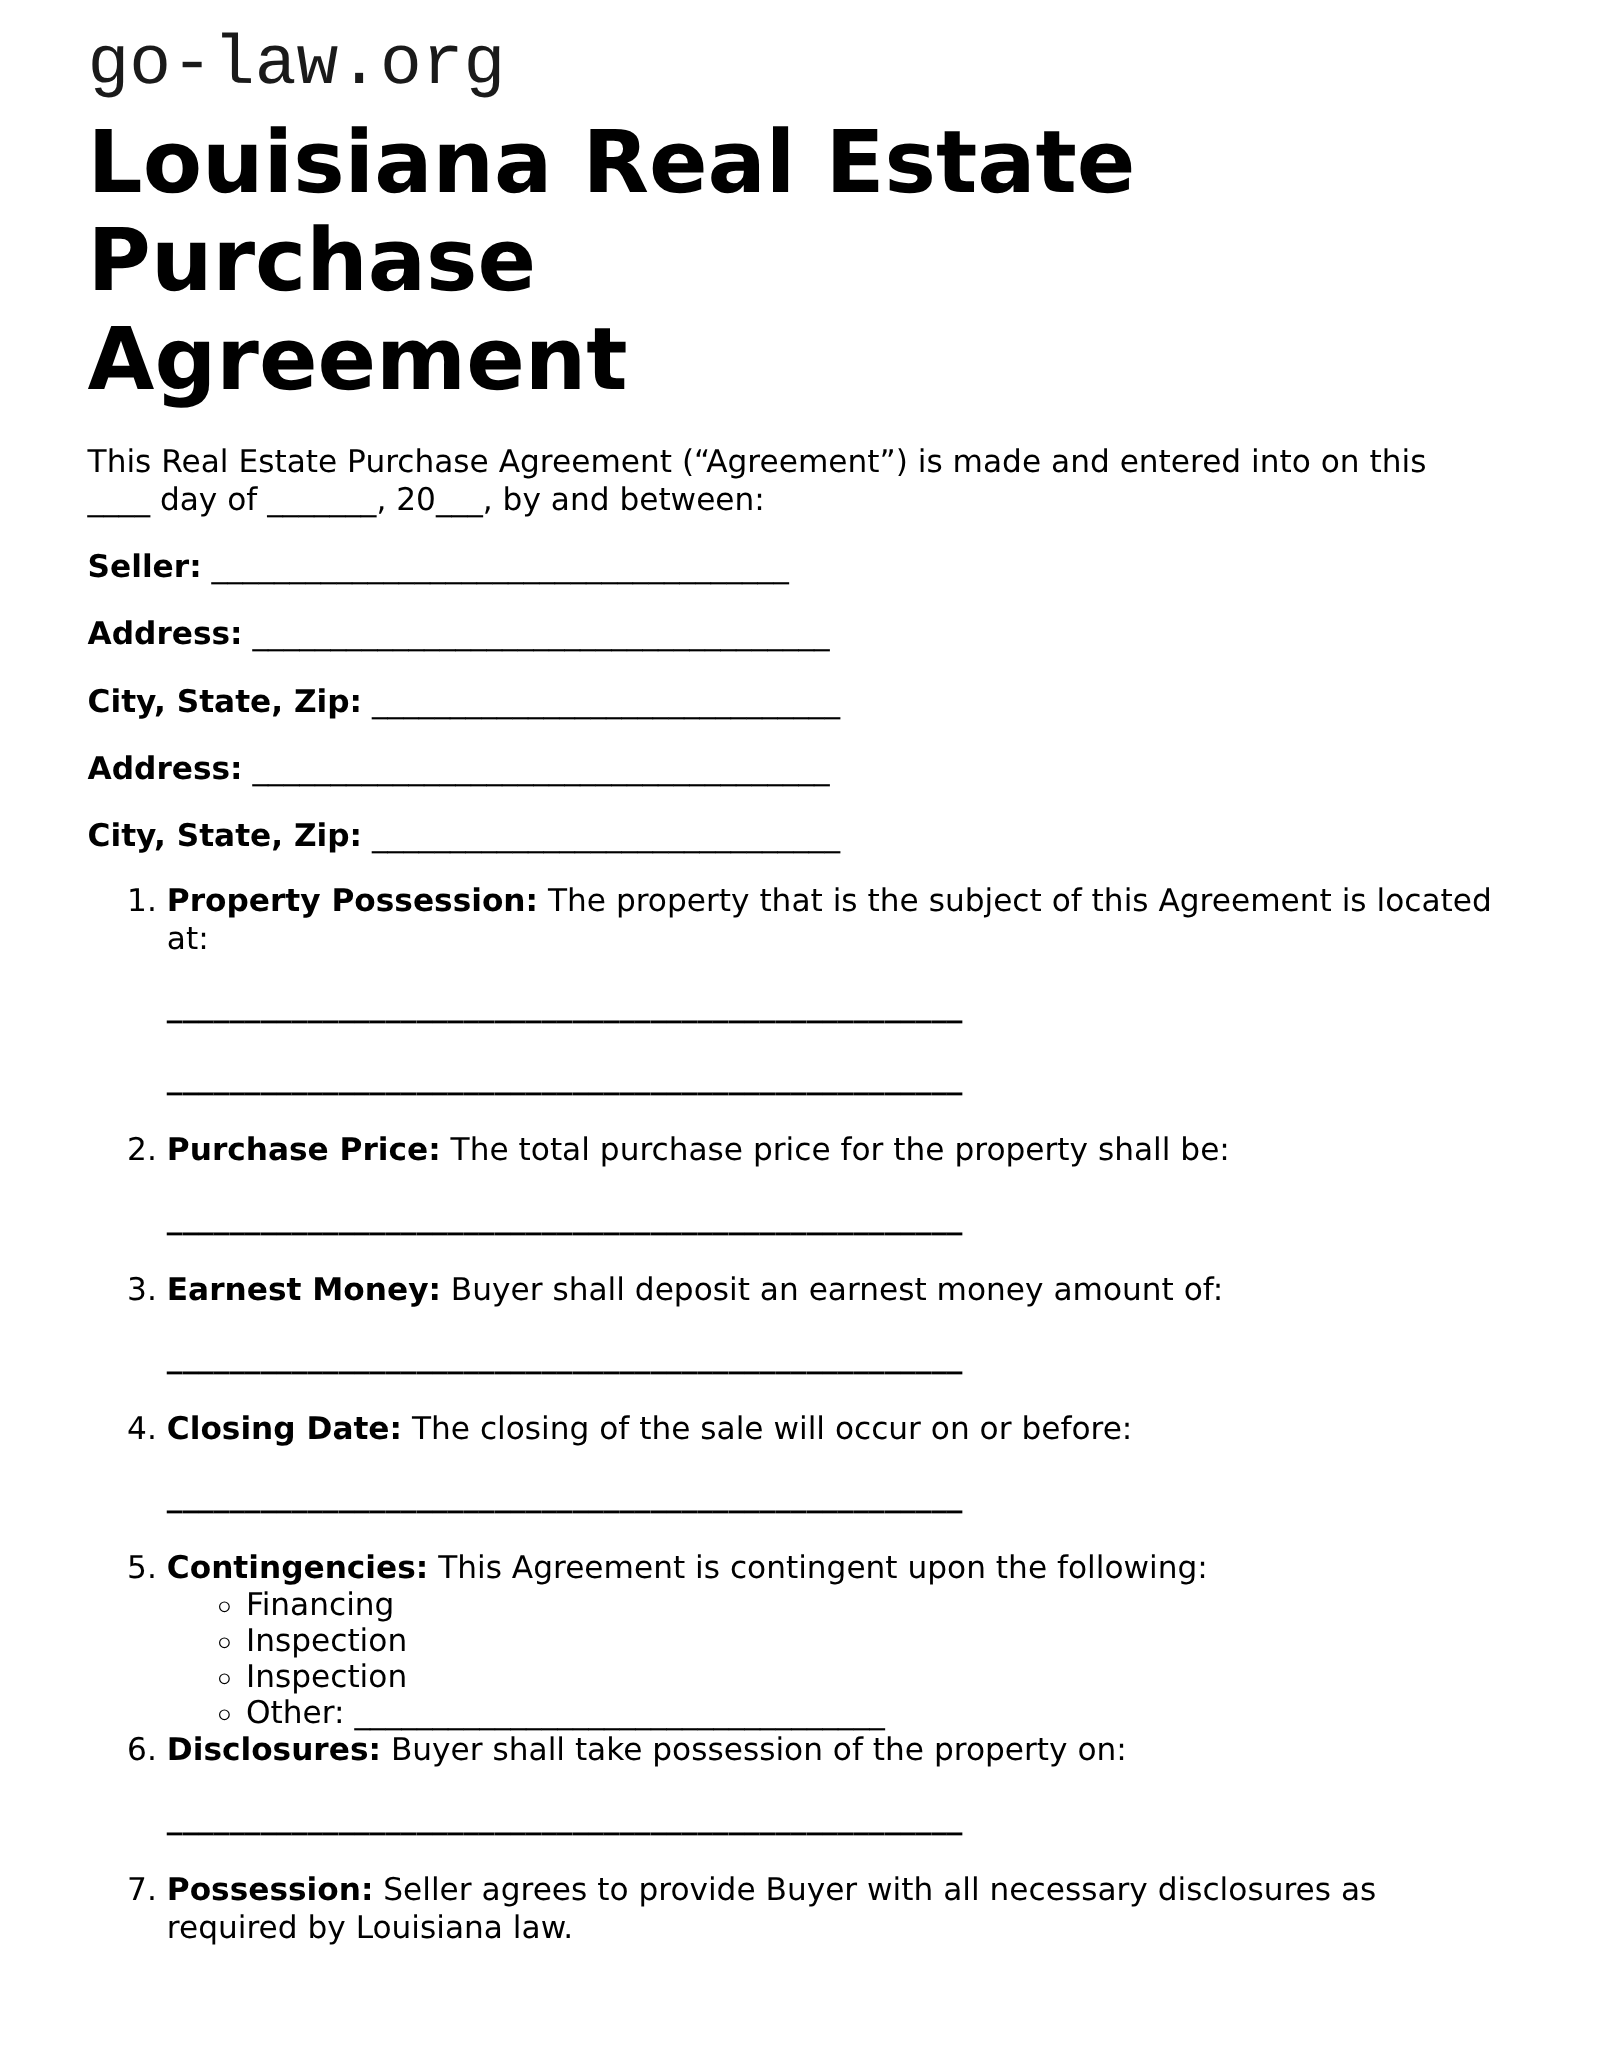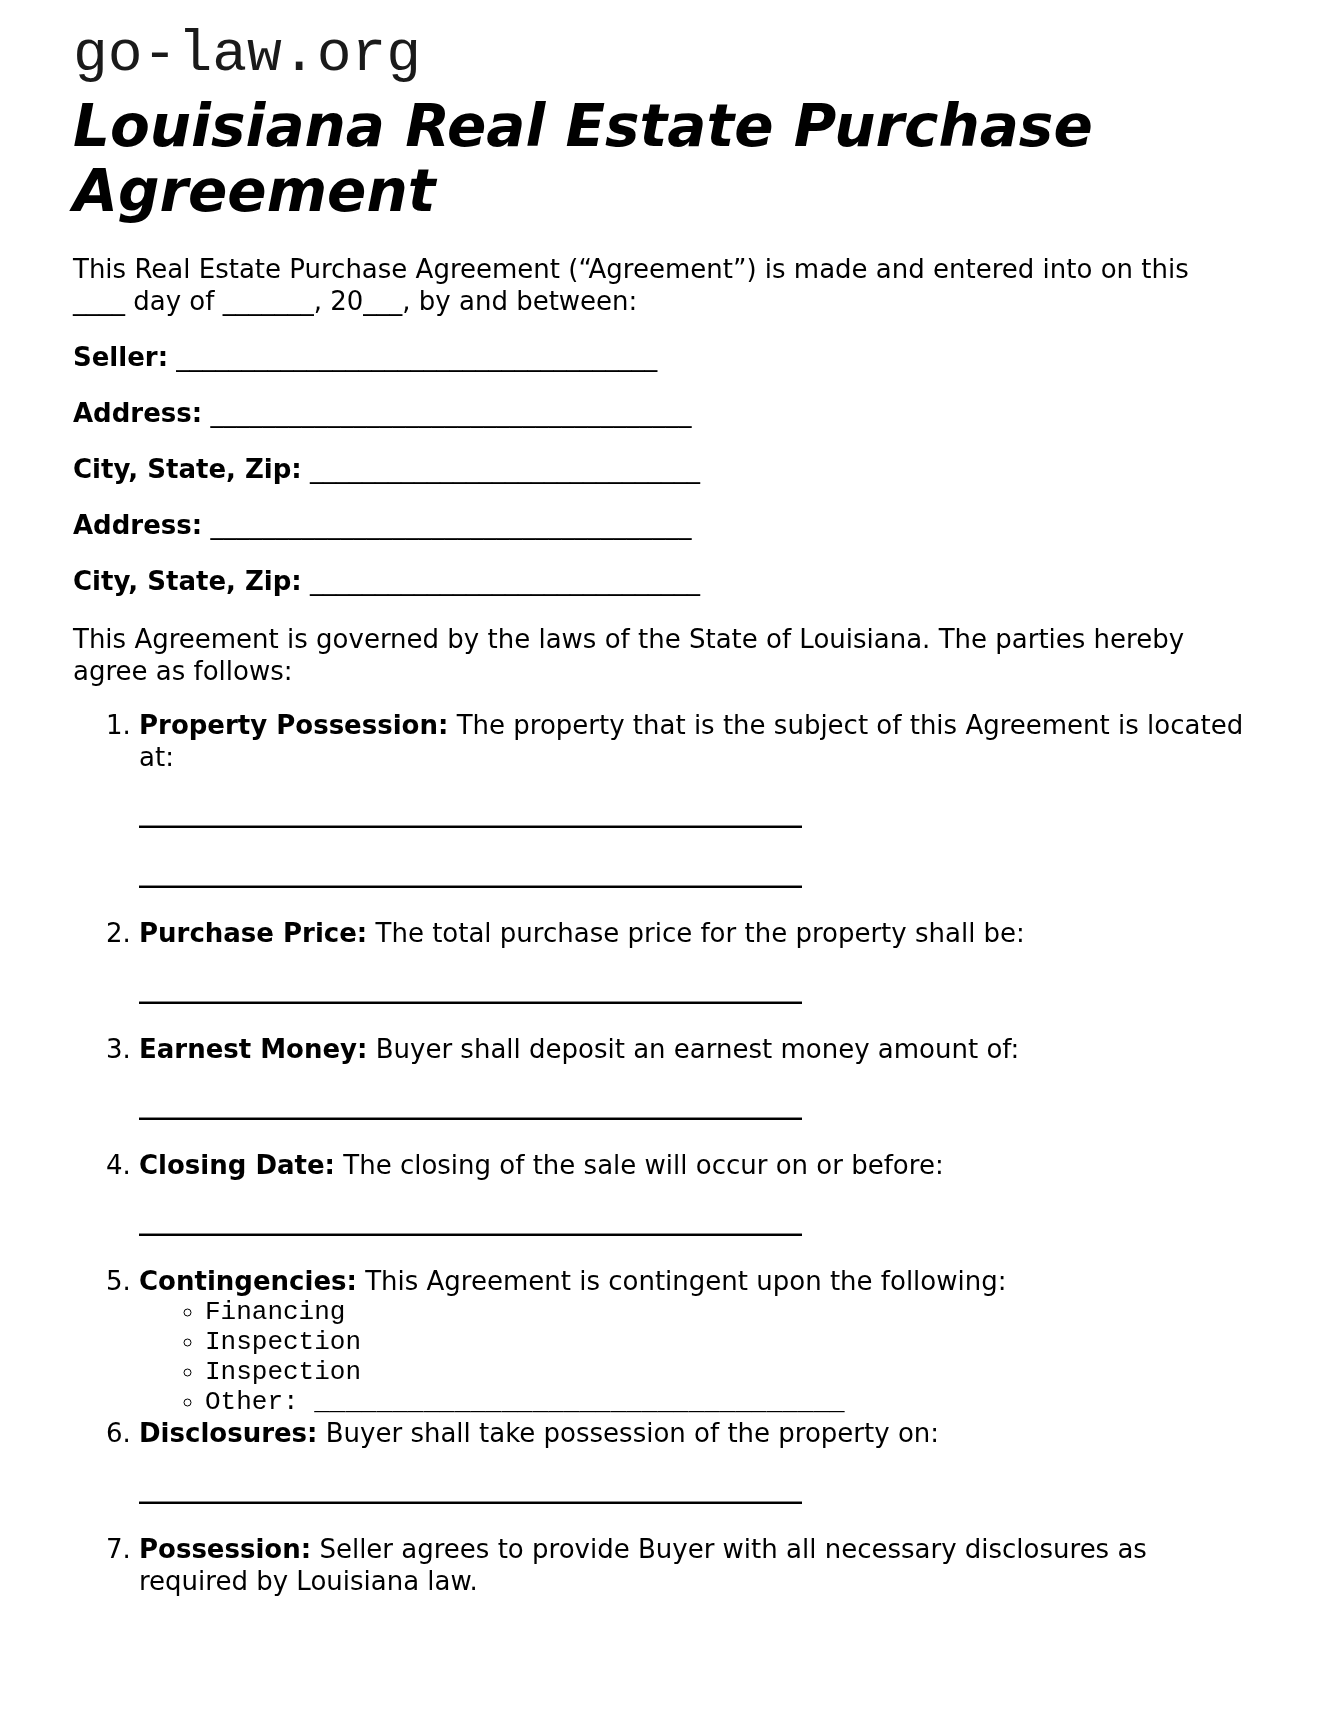--- a/index.html
+++ b/index.html
@@ -14,25 +14,24 @@
   .site{
     margin:26px 0 0;
     text-align:left;
     font-family:"Liberation Mono","DejaVu Sans Mono",monospace;
     font-size:58px;line-height:58px;
     font-weight:400;
     color:#1a1a1a;
   }
   h1.title{
     margin:10px 0 0;
-    font-size:58px;line-height:65px;
+    font-size:72px;line-height:82px;
     font-weight:700;
     white-space:pre-line;
     letter-spacing:0;
-    font-style:italic;
   }
   .para{margin:26px 0 0;white-space:pre-line;}
   .intro{margin:29px 0 0;}
   .row{margin:24px 0 0;line-height:32px;}
   .row .lbl{font-weight:700;}
   .blankline{color:#000;}
   ol.agreement{
     margin:22px 0 0;
     padding-left:66px;
   }
@@ -41,21 +40,20 @@
   ol.agreement>li .item-text{white-space:pre-line;}
   p.blank{
     margin:24px 0 28px;
     line-height:32px;
     font-weight:bold;
   }
   ul.cont{
     margin:0;
     padding-left:66px;
     list-style-type:circle;
-    font-family:Liberation Mono, monospace;
   }
   ul.cont>li{line-height:30px;margin:0;padding:0;}
 </style>
 </head>
 <body>
 
 <div class="page">
 
   <div class="site">go-law.org</div>
 
@@ -79,22 +77,20 @@
   </p>
   <p class="row">
     <span class="lbl">Address:</span>
     <span class="blankline">_____________________________________</span>
   </p>
   <p class="row">
     <span class="lbl">City, State, Zip:</span>
     <span class="blankline">______________________________</span>
   </p>
 
-  <p class="para governing">This Agreement is governed by the laws of the State of Louisiana. The parties hereby
-agree as follows:</p>
 
   <ol class="agreement">
 
     <li>
       <span class="item-label">Property Possession:</span><span class="item-text"> The property that is the subject of this Agreement is located
 at:</span>
       <p class="blank"><span class="blankline">___________________________________________________</span></p>
       <p class="blank"><span class="blankline">___________________________________________________</span></p>
     </li>
 

